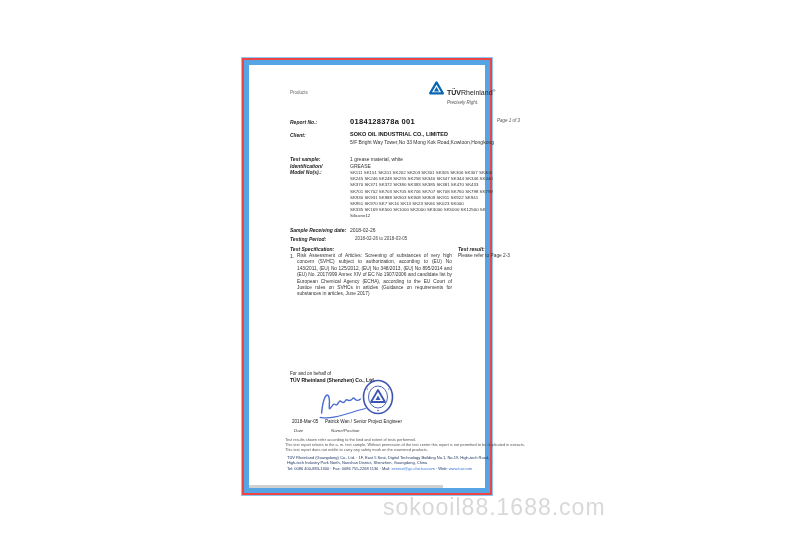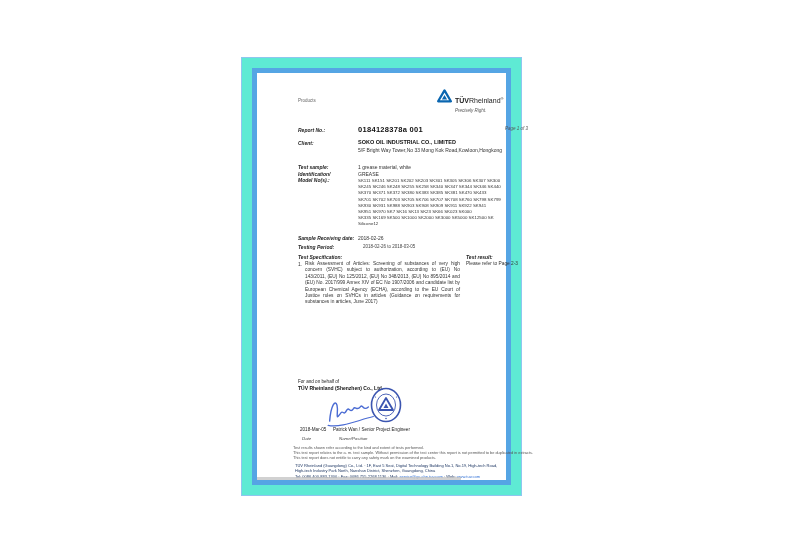--- a/index.html
+++ b/index.html
@@ -1,21 +1,21 @@
 <!DOCTYPE html>
 <html><head>
 <meta charset="utf-8">
 <style>
   * { margin:0; padding:0; box-sizing:border-box; }
   body { background:#ffffff; font-family:"Liberation Sans", sans-serif; }
   .canvas { position:relative; width:800px; height:560px; background:#ffffff; overflow:hidden; }
 
   
-  .cert-outer { position:absolute; left:241px; top:57px; width:281px; height:439px;
-                border:1px solid #8ec6ef; background:#5eead4; padding:10px; }
+  .cert-outer { position:absolute; left:241px; top:57px; width:252px; height:439px;
+                border:1px solid #8ec6ef; background:#ef4444; padding:2px; }
   .cert-frame { position:relative; width:100%; height:100%; border:5px solid #55a5e4; background:#ffffff; }
   .cert-inner { position:relative; width:100%; height:100%; }
   .page-shadow { position:absolute; left:0; bottom:0; width:82%; height:3px; background:#c2c2c2; opacity:.75; }
 
   .abs { position:absolute; }
   .lbl   { font-style:italic; font-weight:bold; font-size:5px; color:#222; white-space:nowrap; }
   .val   { font-size:5px; color:#333; white-space:nowrap; }
   .tiny  { font-size:4.5px; color:#444; white-space:nowrap; }
   .muted { color:#666; }
 
@@ -153,14 +153,15 @@
 
         <div class="abs foot-contact" style="left:38px; top:401px;">
           <span>Tel: 0086 400-883-1300 · Fax: 0086 755-2268 1130 · Mail: </span><span class="link">service@gc.chn.tuv.com</span><span> · Web: </span><span class="link">www.tuv.com</span>
         </div>
 
       </div>
       <div class="page-shadow"></div>
     </div>
   </div>
 
+  <div class="wm-site">sokooil88.1688.com</div>
 
 </div>
 
 </body></html>

